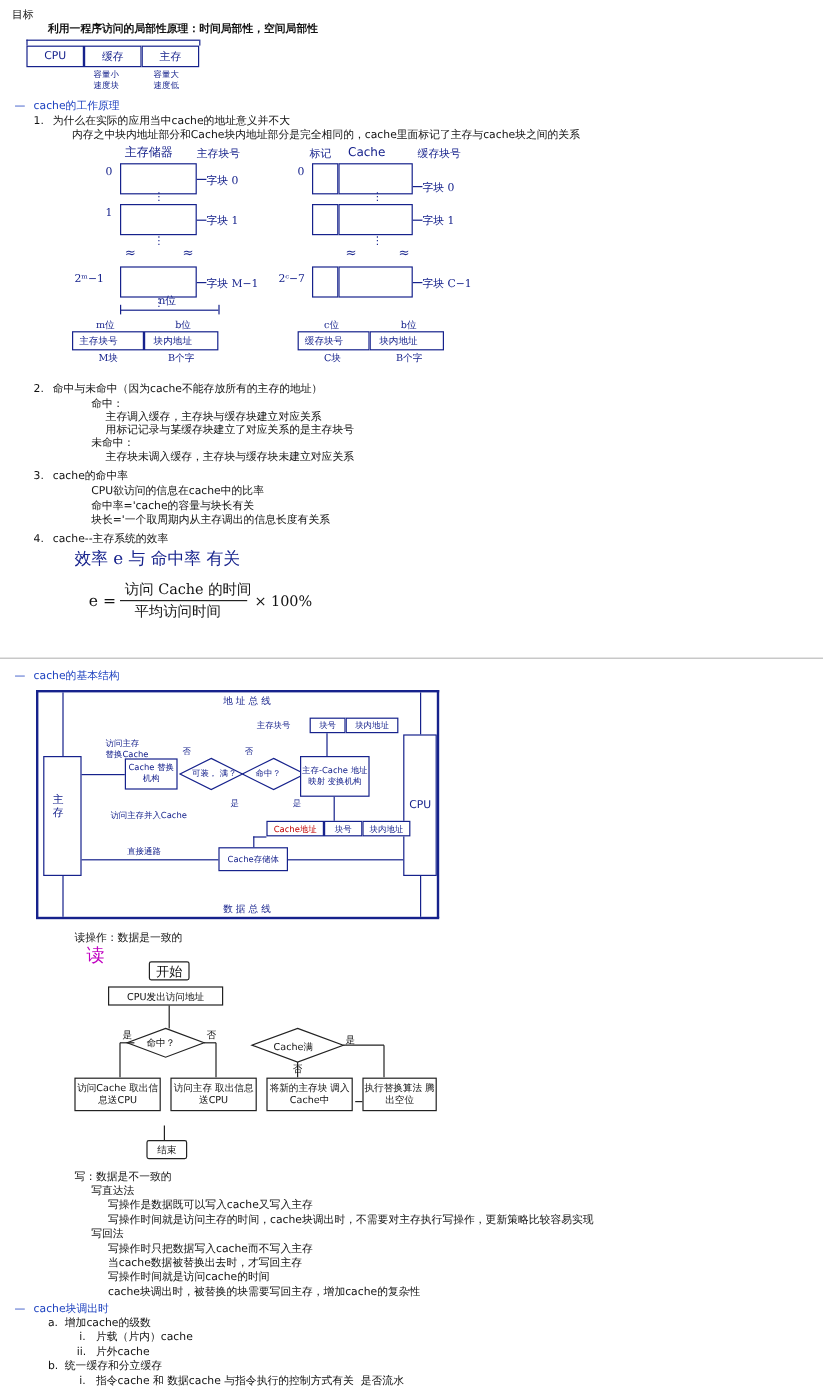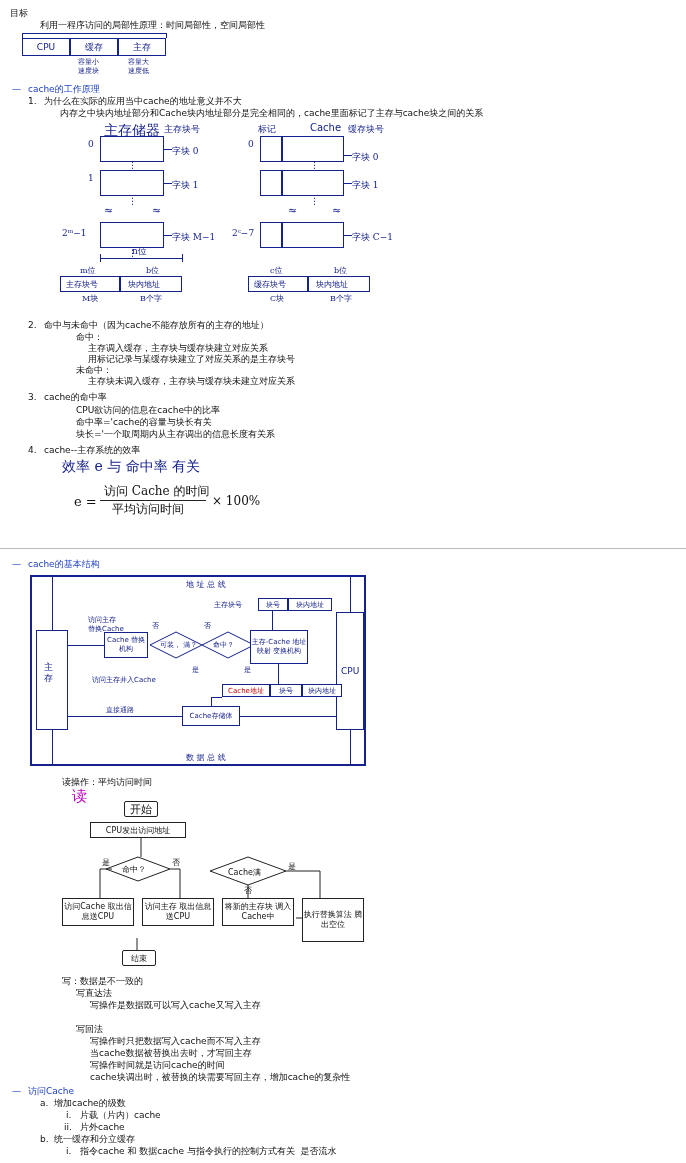--- a/index.html
+++ b/index.html
@@ -25,21 +25,21 @@
   .xs{font-size:7px;}
   svg{position:absolute;left:0;top:0;overflow:visible;}
 </style>
 </head>
 <body>
 
 <div class="page">
 
   <div class="t" style="left:10px;top:8px;font-size:9px;">目标</div>
 
-  <div class="t" style="left:40px;top:20px;font-size:9px;">利用一程序访问的局部性原理：时间局部性，空间局部性</div>
+  <div class="t" style="left:40px;top:20px;font-size:9px;font-weight:bold;">利用一程序访问的局部性原理：时间局部性，空间局部性</div>
 
   <div>
     <div class="box ctr" style="left:22px;top:38px;width:48px;height:18px;">
       <span class="navy" style="font-size:9px;">CPU</span>
     </div>
     <div class="box ctr" style="left:70px;top:38px;width:48px;height:18px;">
       <span class="navy" style="font-size:9px;">缓存</span>
     </div>
     <div class="box ctr" style="left:118px;top:38px;width:48px;height:18px;">
       <span class="navy" style="font-size:9px;">主存</span>
@@ -56,24 +56,24 @@
 
   <div class="t blue" style="left:12px;top:84px;">—</div>
   <div class="t blue" style="left:28px;top:84px;">cache的工作原理</div>
 
   <div class="t" style="left:28px;top:96px;">1.</div>
   <div class="t" style="left:44px;top:96px;">为什么在实际的应用当中cache的地址意义并不大</div>
   <div class="t" style="left:60px;top:108px;">内存之中块内地址部分和Cache块内地址部分是完全相同的，cache里面标记了主存与cache块之间的关系</div>
 
   <div>
 
-    <div class="t navy" style="left:104px;top:122px;font-size:14px;">主存储器</div>
+    <div class="t navy" style="left:104px;top:122px;font-size:10px;">主存储器</div>
     <div class="t navy" style="left:164px;top:124px;font-size:9px;">主存块号</div>
     <div class="t navy" style="left:258px;top:124px;font-size:9px;">标记</div>
-    <div class="t navy" style="left:290px;top:122px;font-size:10px;margin-left:20px;">Cache</div>
+    <div class="t navy" style="left:290px;top:122px;font-size:10px;">Cache</div>
     <div class="t navy" style="left:348px;top:124px;font-size:9px;">缓存块号</div>
 
     <div class="box" style="left:100px;top:136px;width:64px;height:26px;"></div>
     <div class="box" style="left:100px;top:170px;width:64px;height:26px;"></div>
     <div class="box" style="left:100px;top:222px;width:64px;height:26px;"></div>
 
     <div class="t navy" style="left:128px;top:160px;font-size:9px;">⋮</div>
     <div class="t navy" style="left:128px;top:196px;font-size:9px;">⋮</div>
     <div class="t navy" style="left:128px;top:248px;font-size:9px;">⋮</div>
 
@@ -243,21 +243,21 @@
     <div class="line" style="left:350px;top:730px;width:1px;height:34px;"></div>
     <div class="line" style="left:68px;top:645px;width:36px;height:1px;"></div>
     <div class="line" style="left:68px;top:716px;width:114px;height:1px;"></div>
     <div class="line" style="left:240px;top:716px;width:96px;height:1px;"></div>
     <div class="line" style="left:272px;top:611px;width:1px;height:19px;"></div>
     <div class="line" style="left:278px;top:664px;width:1px;height:20px;"></div>
     <div class="line" style="left:211px;top:697px;width:1px;height:9px;"></div>
     <div class="line" style="left:211px;top:697px;width:11px;height:1px;"></div>
   </div>
 
-  <div class="t" style="left:62px;top:777px;">读操作：平均访问时间</div>
+  <div class="t" style="left:62px;top:777px;">读操作：数据是一致的</div>
   <div class="t" style="left:72px;top:787px;font-size:15px;color:#c000c0;">读</div>
 
   <div>
     <div class="boxw ctr" style="left:124px;top:801px;width:34px;height:16px;border-radius:2px;">
       <span style="font-size:11px;">开始</span>
     </div>
     <div class="boxw ctr" style="left:90px;top:822px;width:96px;height:16px;">
       <span style="font-size:8px;">CPU发出访问地址</span>
     </div>
 
@@ -289,41 +289,42 @@
 取出信息送CPU</span>
     </div>
     <div class="boxw ctr" style="left:142px;top:898px;width:72px;height:28px;">
       <span style="font-size:8px;line-height:1.3;">访问主存
 取出信息送CPU</span>
     </div>
     <div class="boxw ctr" style="left:222px;top:898px;width:72px;height:28px;">
       <span style="font-size:8px;line-height:1.3;">将新的主存块
 调入Cache中</span>
     </div>
-    <div class="boxw ctr" style="left:302px;top:898px;width:62px;height:44px;">
+    <div class="boxw ctr" style="left:302px;top:898px;width:62px;height:28px;">
       <span style="font-size:8px;line-height:1.3;">执行替换算法
 腾出空位</span>
     </div>
 
     <div class="boxw ctr" style="left:122px;top:950px;width:34px;height:16px;border-radius:2px;">
       <span style="font-size:8px;">结束</span>
     </div>
   </div>
 
   <div class="t" style="left:62px;top:976px;">写：数据是不一致的</div>
   <div class="t" style="left:76px;top:988px;">写直达法</div>
   <div class="t" style="left:90px;top:1000px;">写操作是数据既可以写入cache又写入主存</div>
+  <div class="t" style="left:90px;top:1012px;">写操作时间就是访问主存的时间，cache块调出时，不需要对主存执行写操作，更新策略比较容易实现</div>
   <div class="t" style="left:76px;top:1024px;">写回法</div>
   <div class="t" style="left:90px;top:1036px;">写操作时只把数据写入cache而不写入主存</div>
   <div class="t" style="left:90px;top:1048px;">当cache数据被替换出去时，才写回主存</div>
   <div class="t" style="left:90px;top:1060px;">写操作时间就是访问cache的时间</div>
   <div class="t" style="left:90px;top:1072px;">cache块调出时，被替换的块需要写回主存，增加cache的复杂性</div>
 
   <div class="t blue" style="left:12px;top:1086px;">—</div>
-  <div class="t blue" style="left:28px;top:1086px;">访问Cache</div>
+  <div class="t blue" style="left:28px;top:1086px;">cache块调出时</div>
 
   <div class="t" style="left:40px;top:1098px;">a.</div>
   <div class="t" style="left:54px;top:1098px;">增加cache的级数</div>
   <div class="t" style="left:66px;top:1110px;">i.</div>
   <div class="t" style="left:80px;top:1110px;">片载（片内）cache</div>
   <div class="t" style="left:64px;top:1122px;">ii.</div>
   <div class="t" style="left:80px;top:1122px;">片外cache</div>
 
   <div class="t" style="left:40px;top:1134px;">b.</div>
   <div class="t" style="left:54px;top:1134px;">统一缓存和分立缓存</div>

